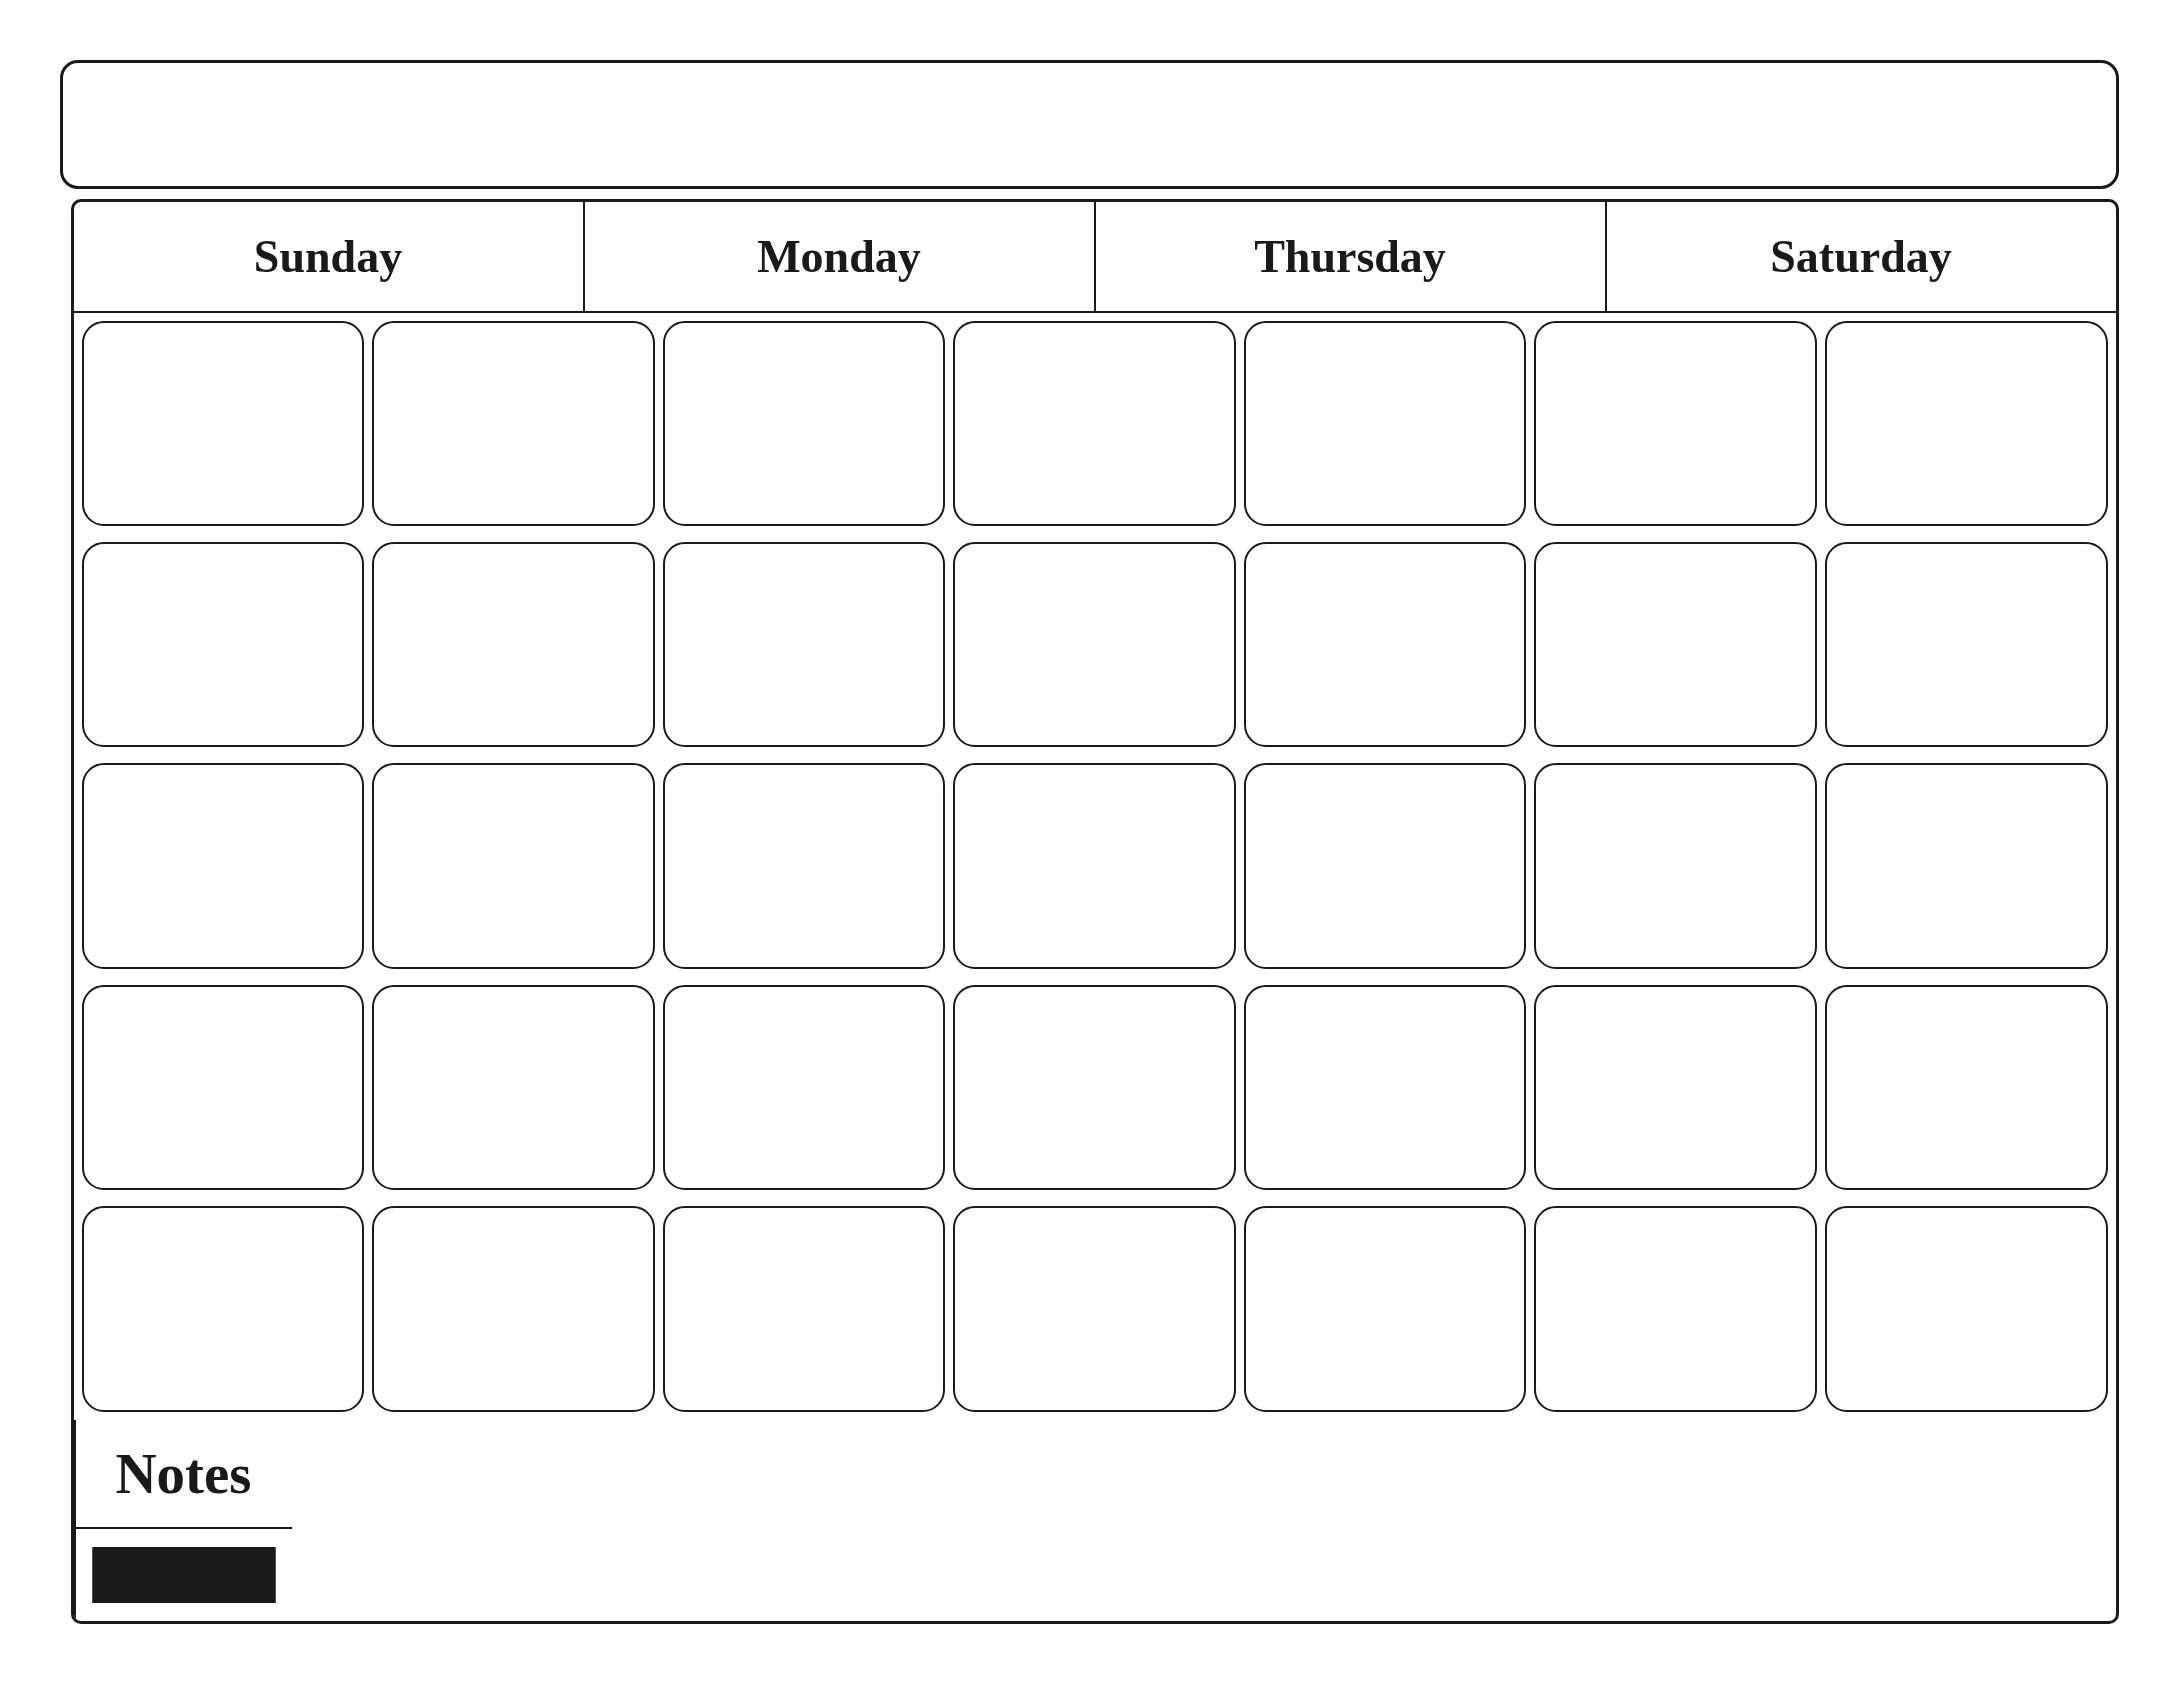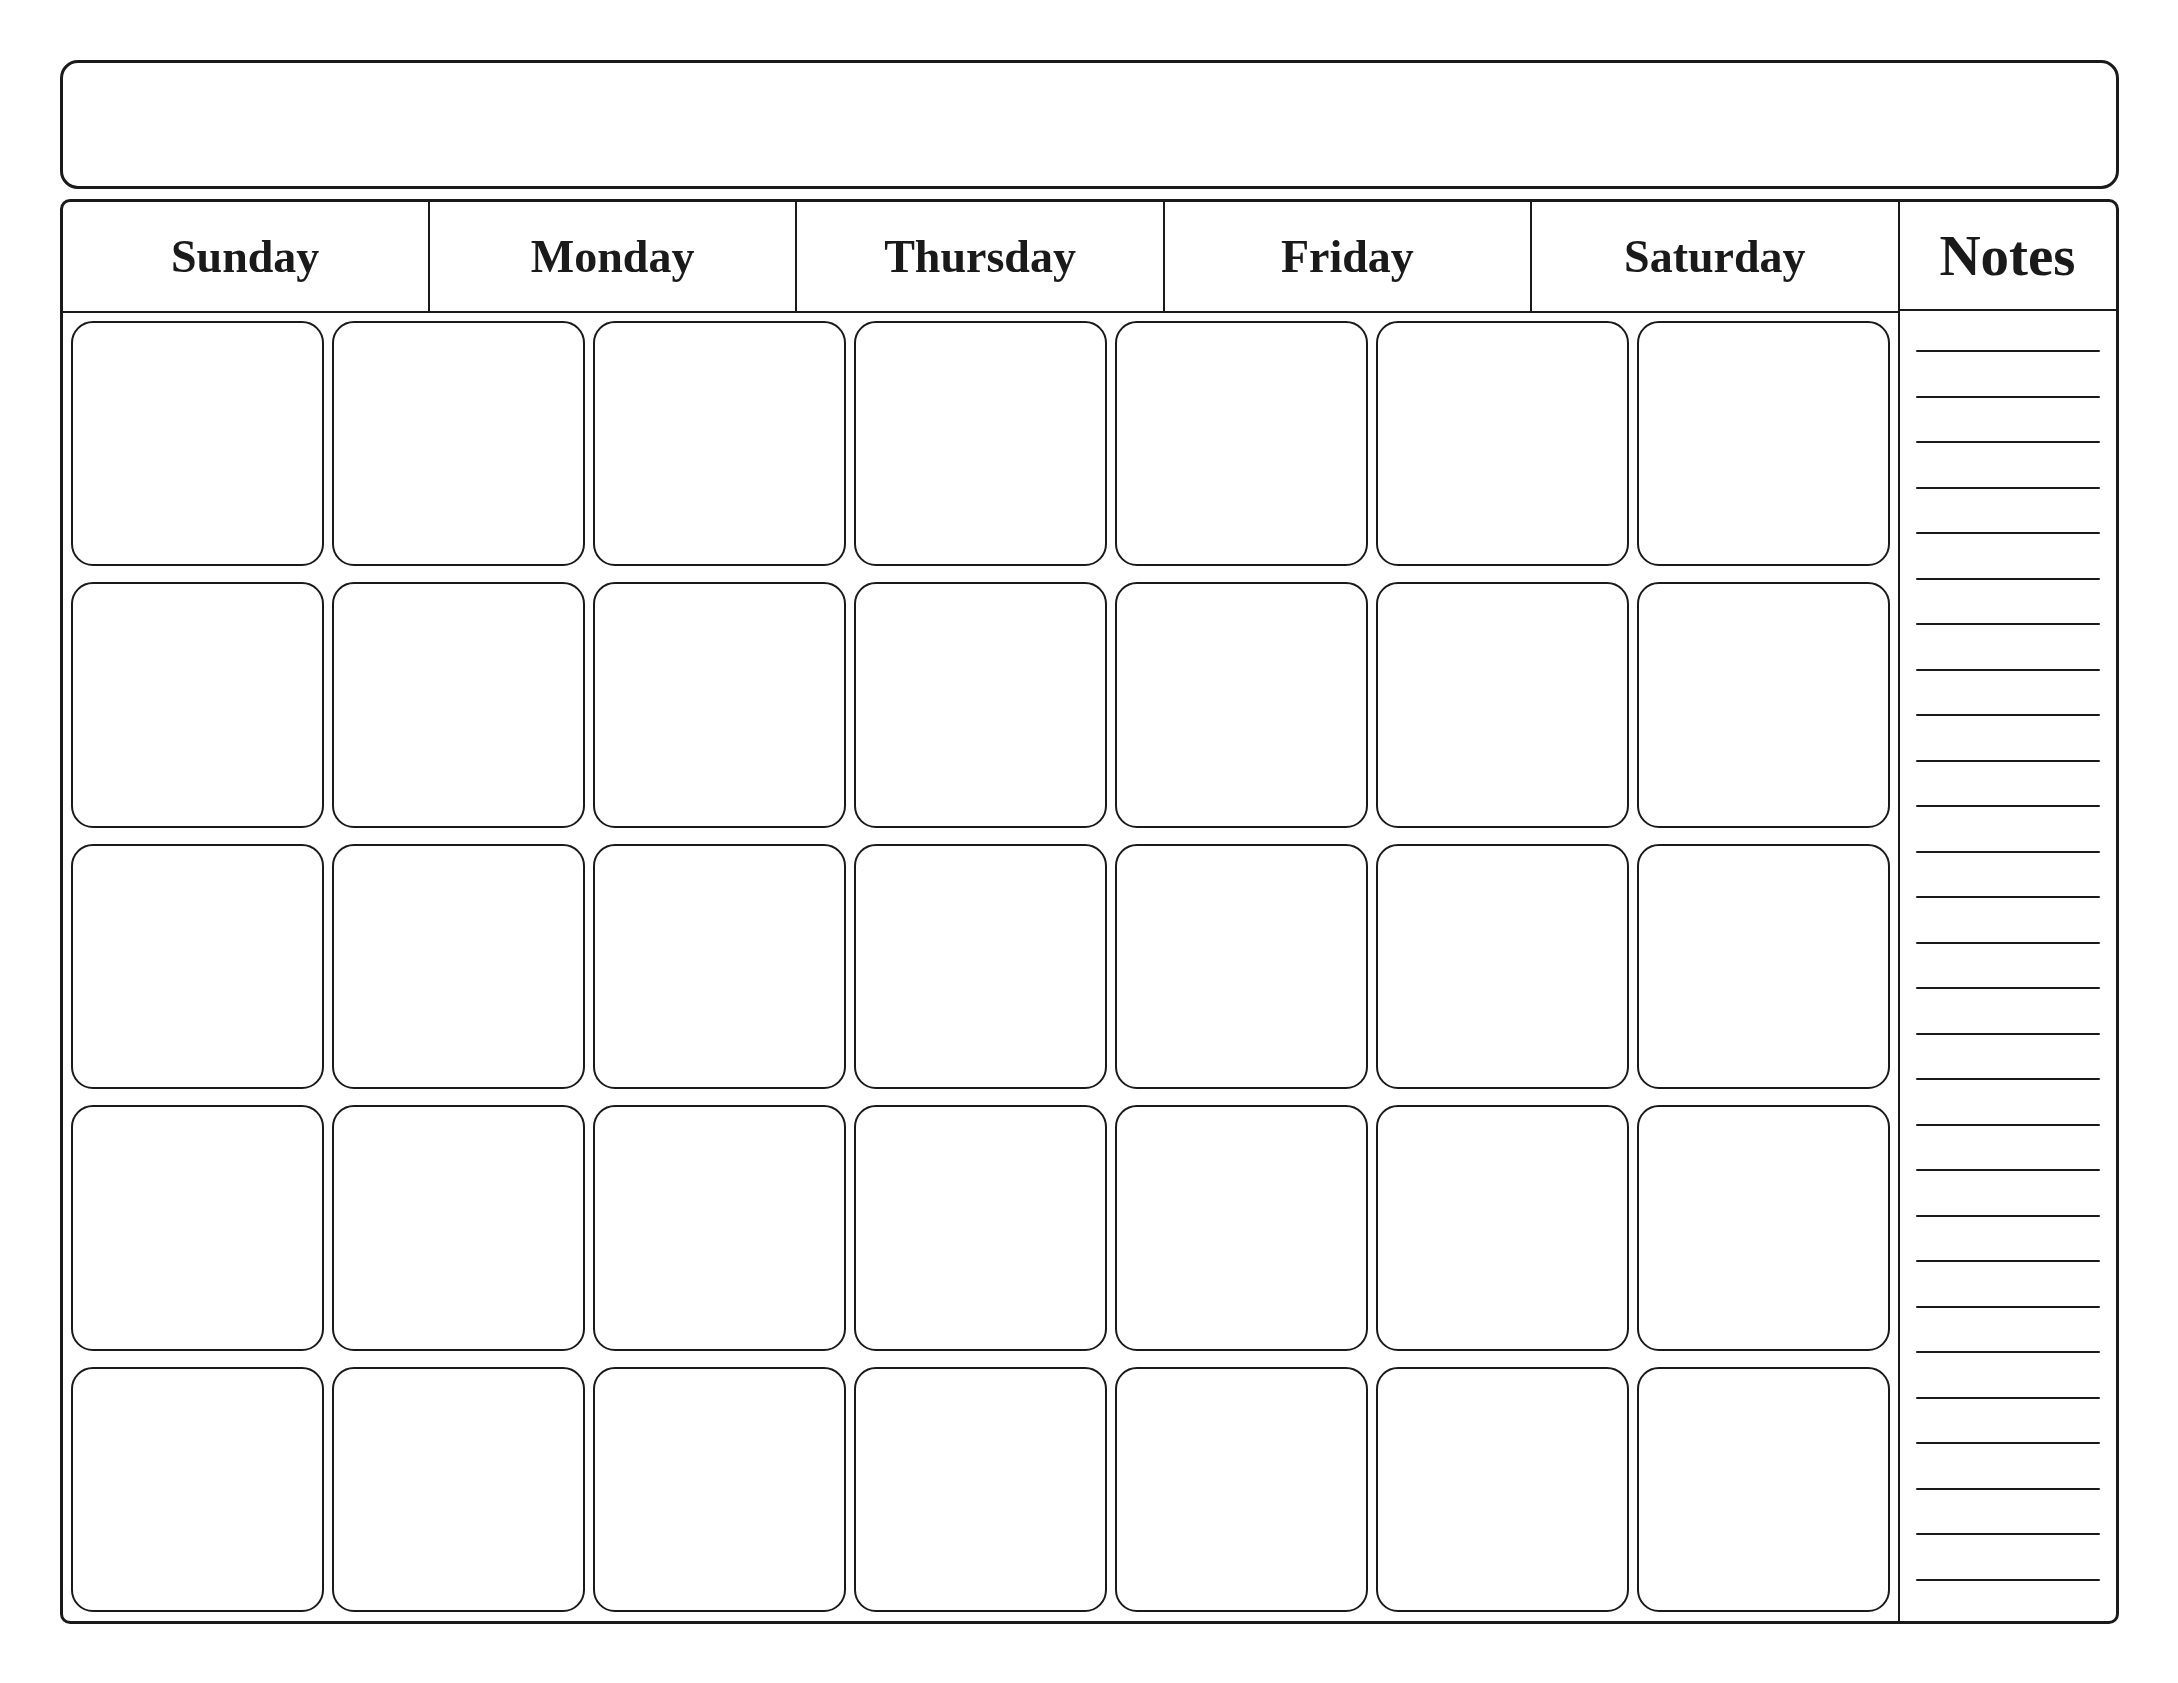--- a/index.html
+++ b/index.html
@@ -30,24 +30,26 @@
       width: 100%;
       height: 129px;
       border: 3px solid #1a1a1a;
       border-radius: 18px;
       margin-bottom: 10px;
       background: #fff;
     }
 
     .calendar-main {
       display: flex;
+      flex-direction: column;
       flex: 1;
       border: 3px solid #1a1a1a;
       border-radius: 10px;
       overflow: hidden;
+      margin-left: 11px;
     }
 
     .calendar-grid {
       flex: 1;
       display: flex;
       flex-direction: column;
     }
 
     .header-row {
       display: flex;
@@ -137,21 +139,20 @@
   <div class="title-bar"></div>
 
   <div class="calendar-main">
 
     <div class="calendar-grid">
 
       <div class="header-row">
         <div class="header-cell">Sunday</div>
         <div class="header-cell">Monday</div>
         <div class="header-cell">Thursday</div>
-        <div class="header-cell">Friday</div>
         <div class="header-cell">Saturday</div>
       </div>
 
       <div class="days-grid">
 
         <div class="week-row">
           <div class="day-cell"></div>
           <div class="day-cell"></div>
           <div class="day-cell"></div>
           <div class="day-cell"></div>

